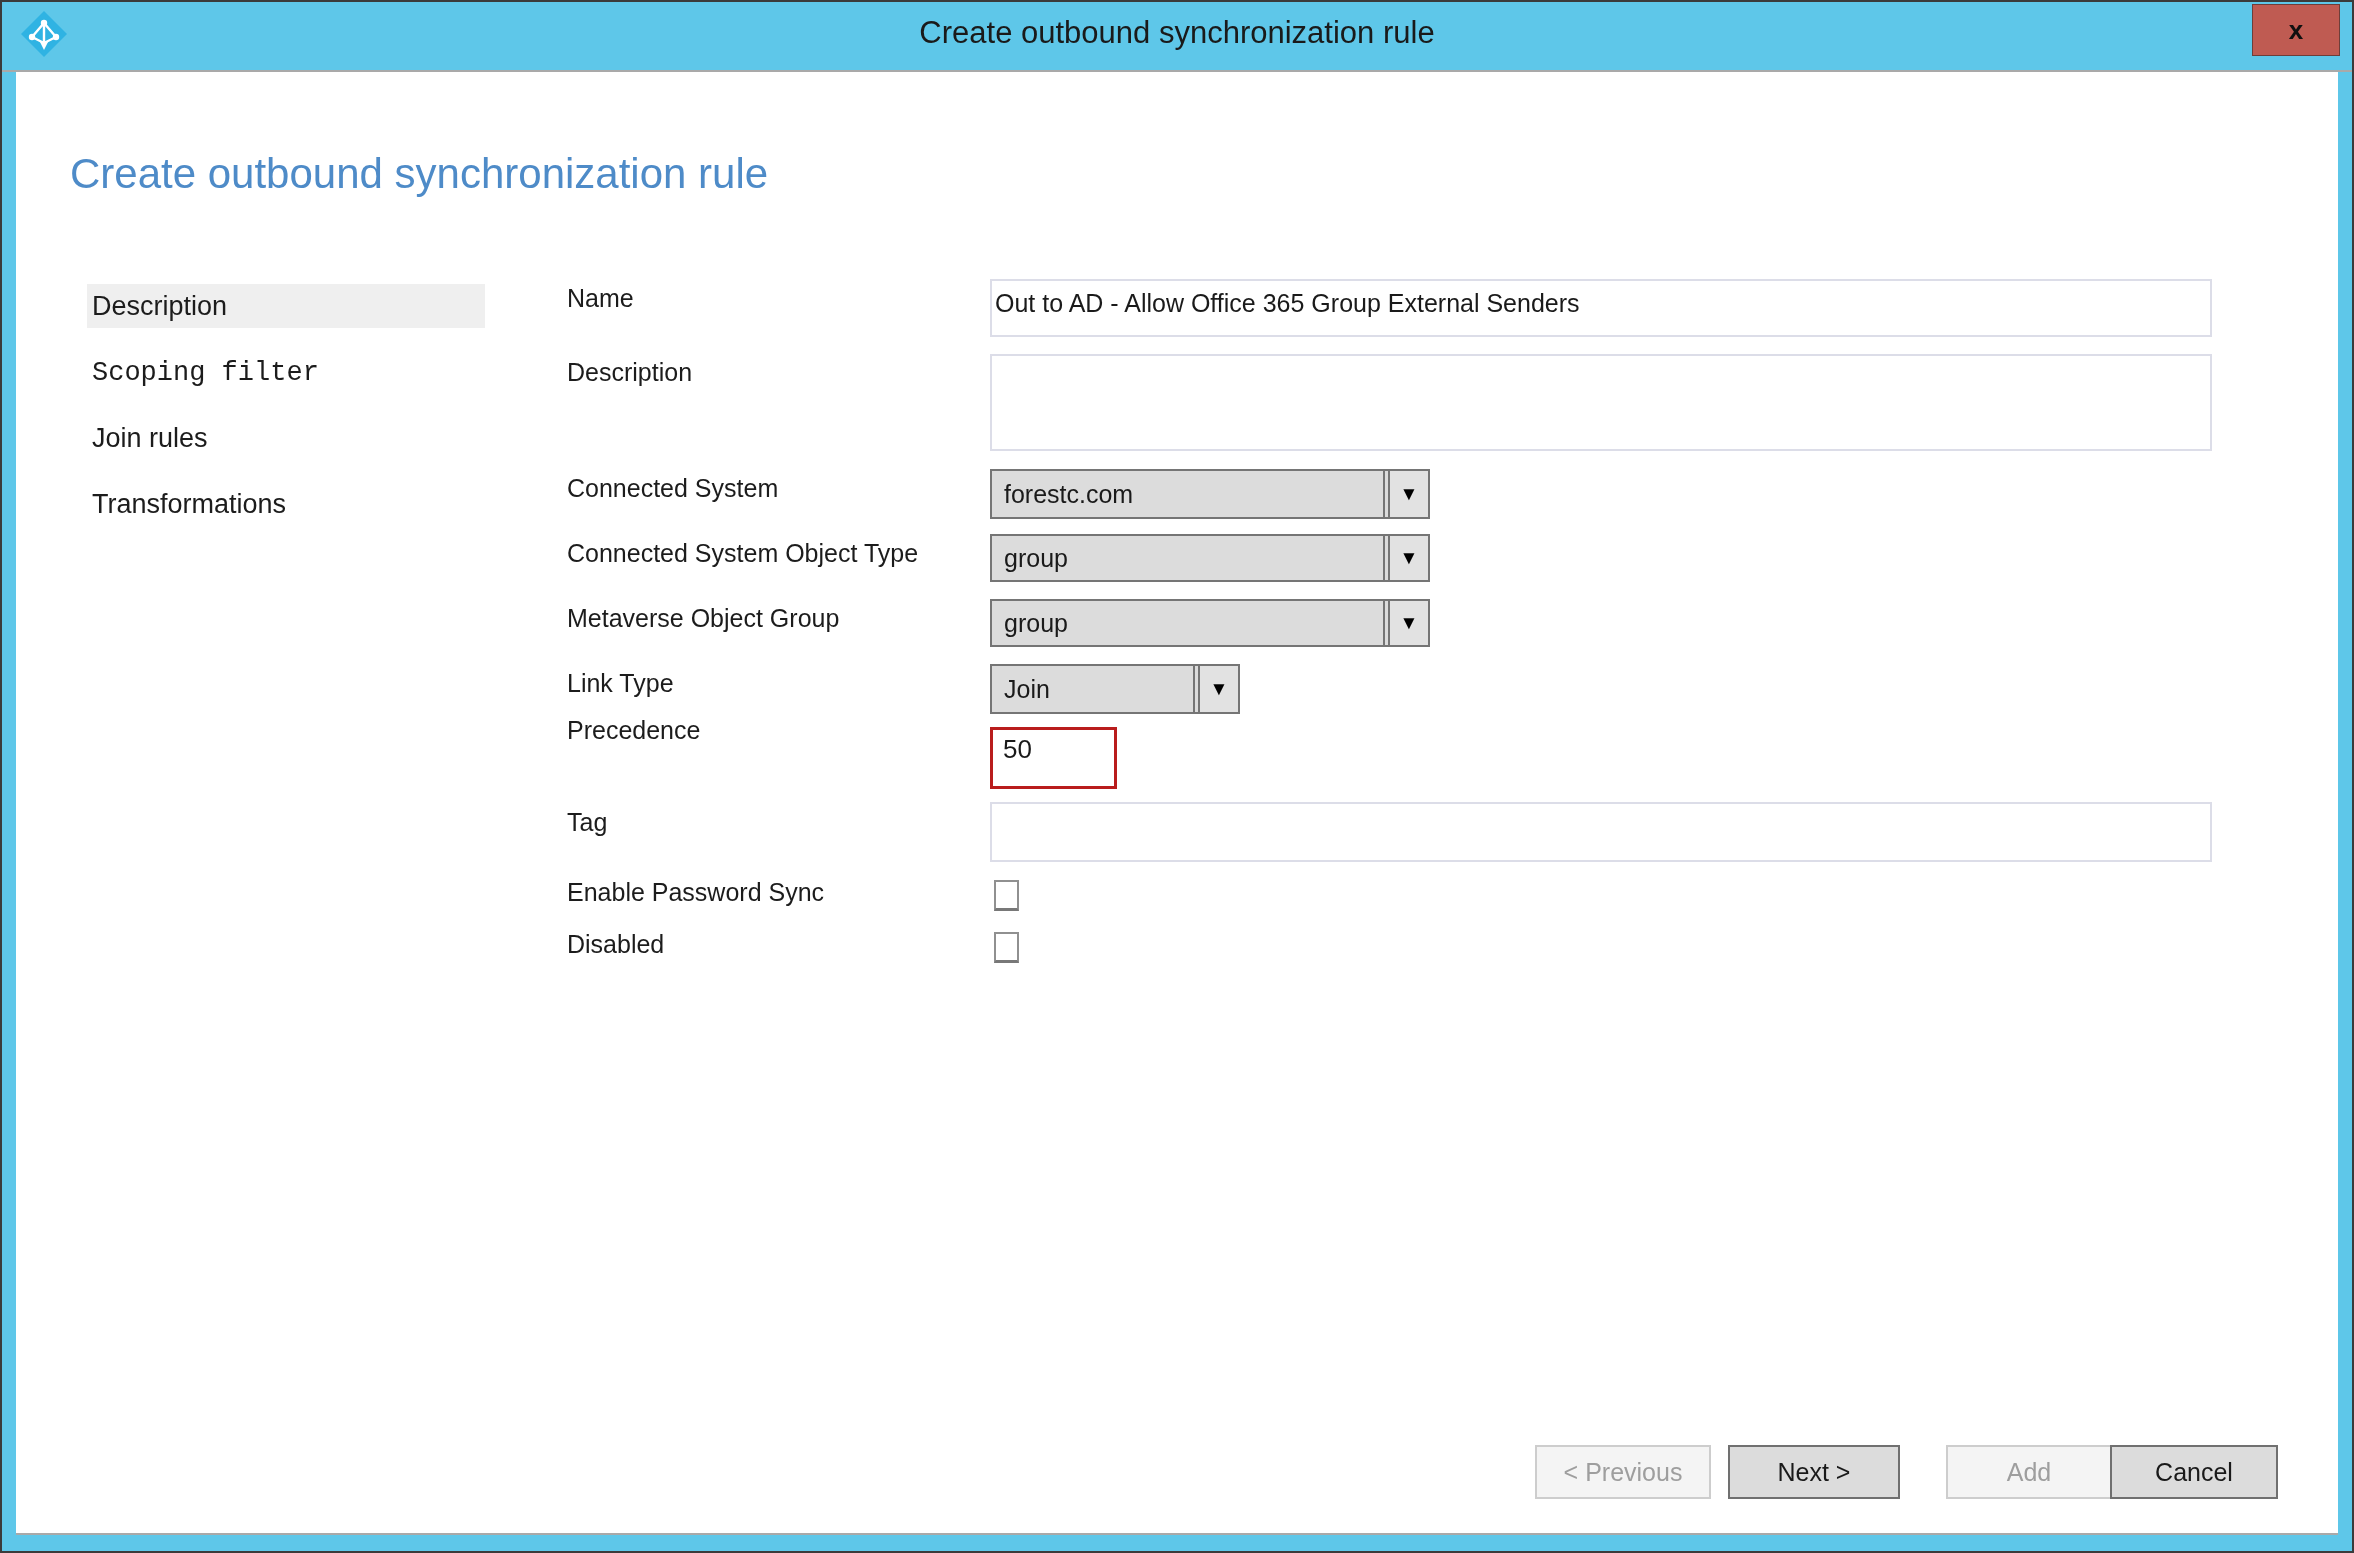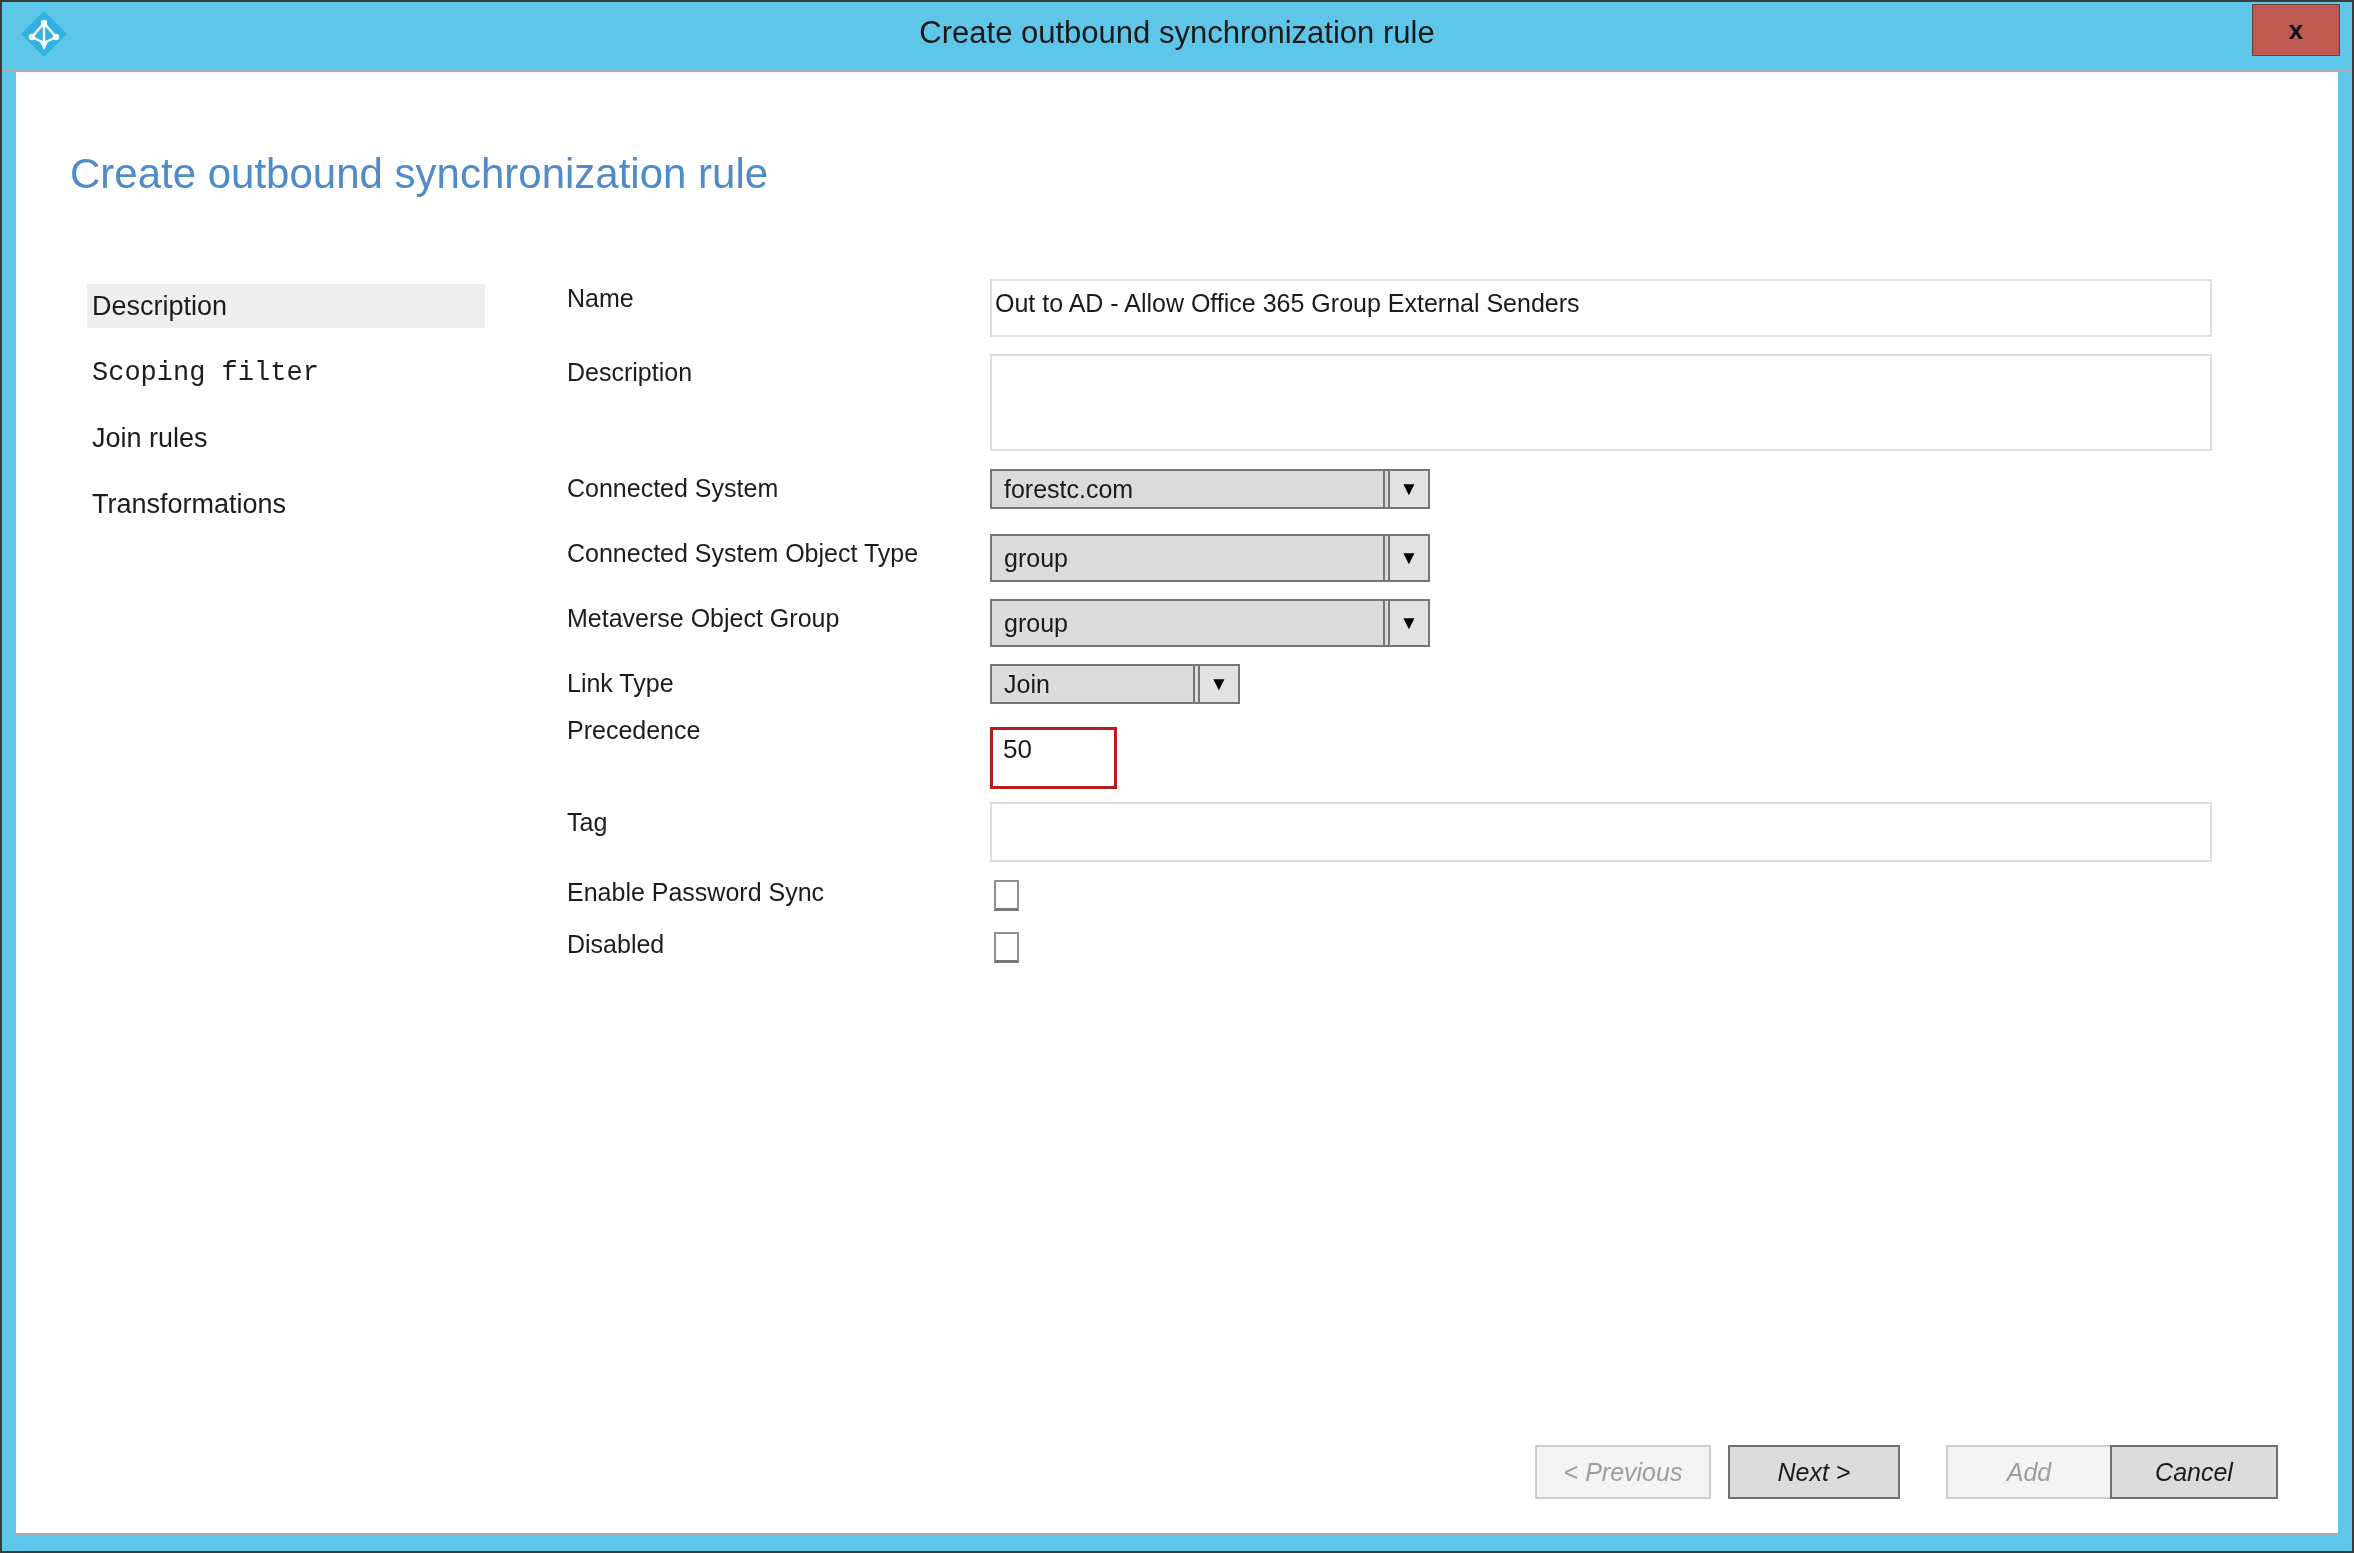--- a/index.html
+++ b/index.html
@@ -104,21 +104,21 @@
     font-size: 25px;
     color: #1A1A1A;
     padding: 8px 3px;
     overflow: hidden;
     white-space: nowrap;
   }
 
   .dropdown {
     position: absolute;
     left: 974px;
-    height: 40px;
+    height: 50px;
     background: #DCDCDC;
     border: 2px solid #757575;
     display: flex;
     cursor: pointer;
   }
   .dd-value {
     flex: 1;
     font-size: 25px;
     color: #1A1A1A;
     padding-left: 12px;
@@ -164,21 +164,20 @@
   
   .wiz-btn {
     position: absolute;
     top: 1373px;
     height: 54px;
     font-family: "Liberation Sans", sans-serif;
     font-size: 25px;
     text-align: center;
     line-height: 50px;
     cursor: pointer;
-    font-style: italic;
   }
   .btn-enabled {
     background: #DCDCDC;
     border: 2px solid #707070;
     color: #1A1A1A;
   }
   .btn-disabled {
     background: #F4F4F4;
     border: 2px solid #CDCDCD;
     color: #9E9E9E;

